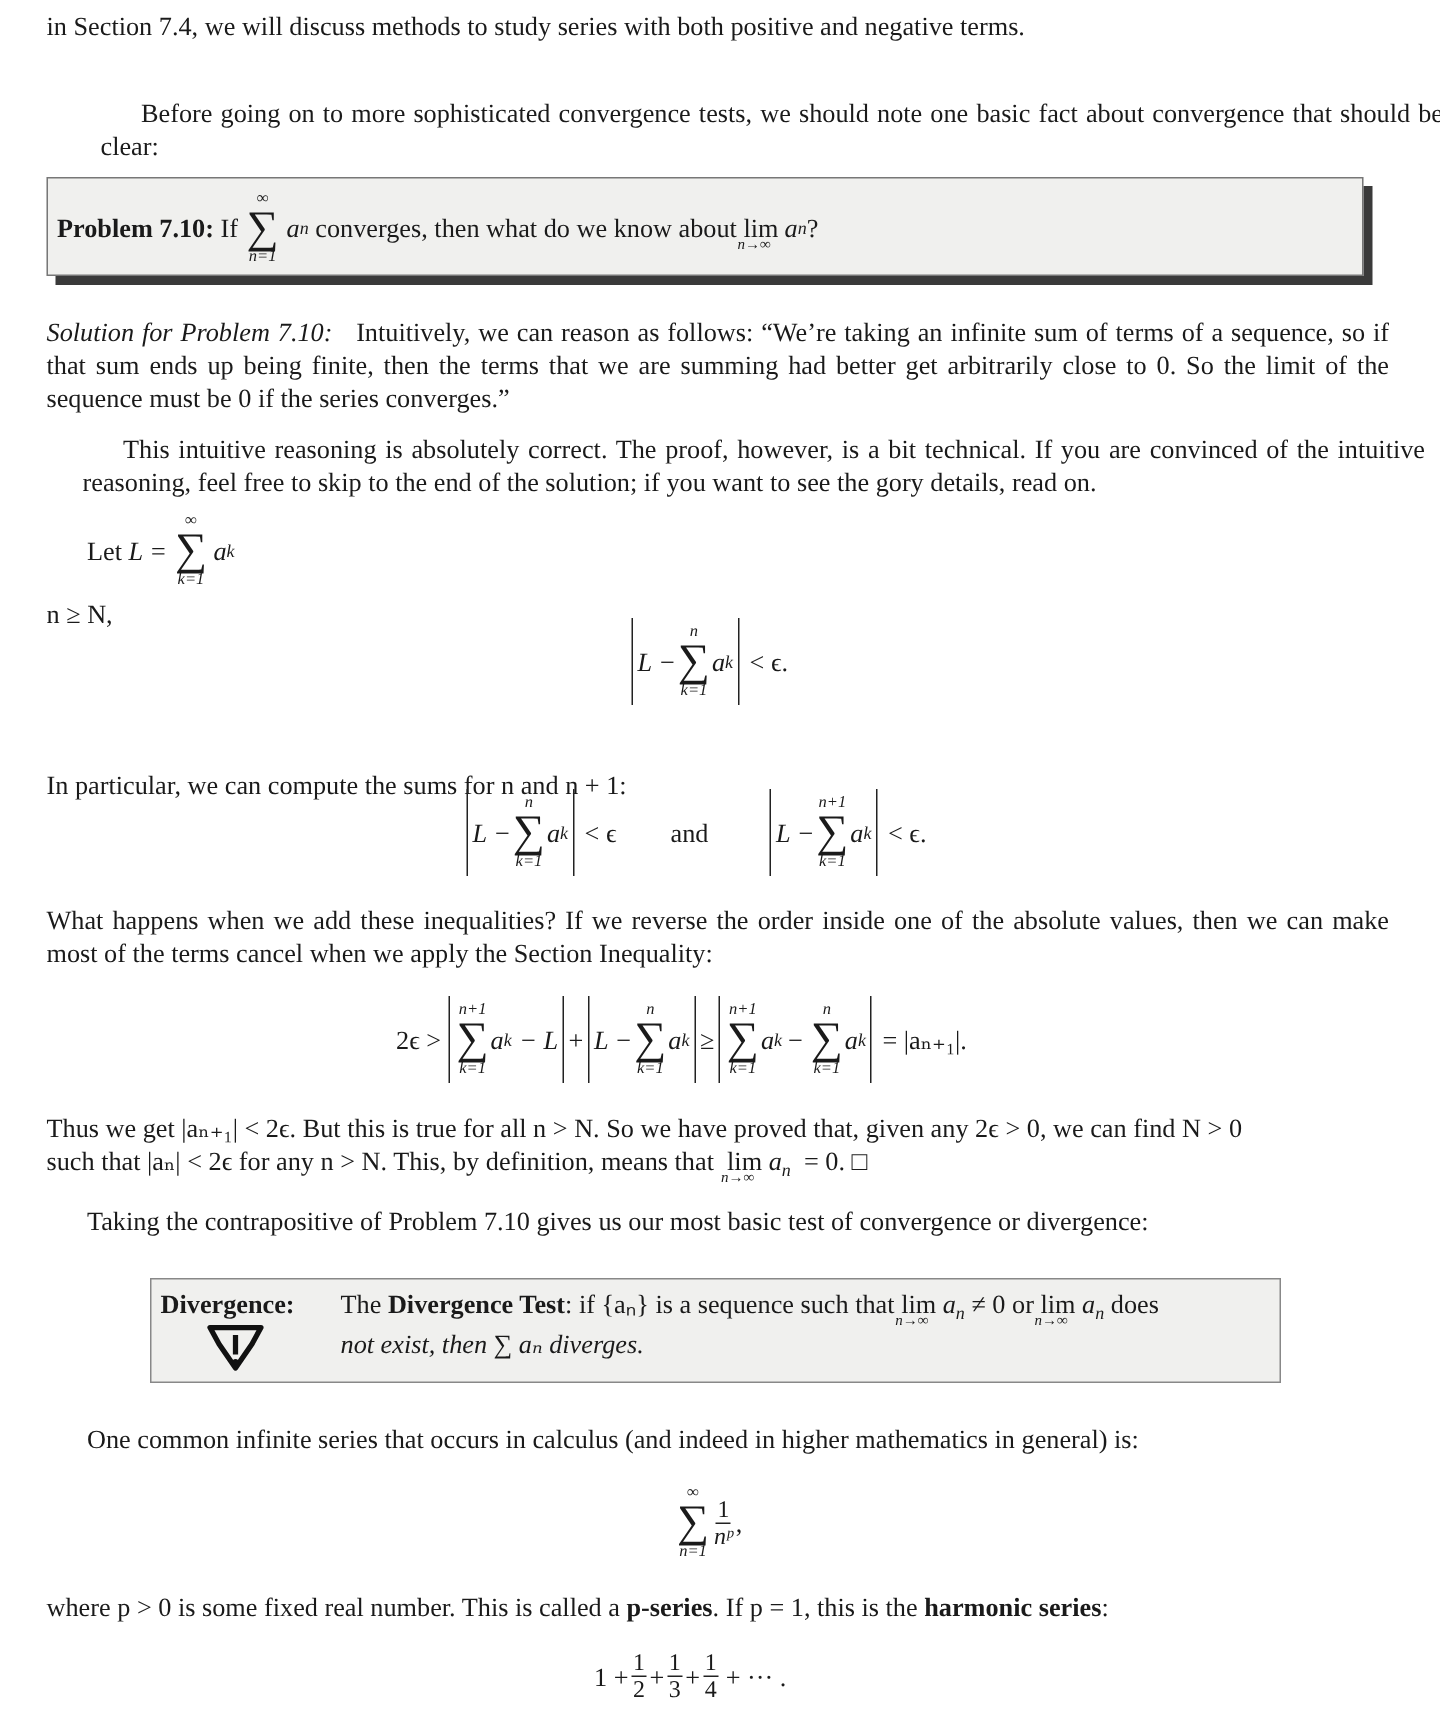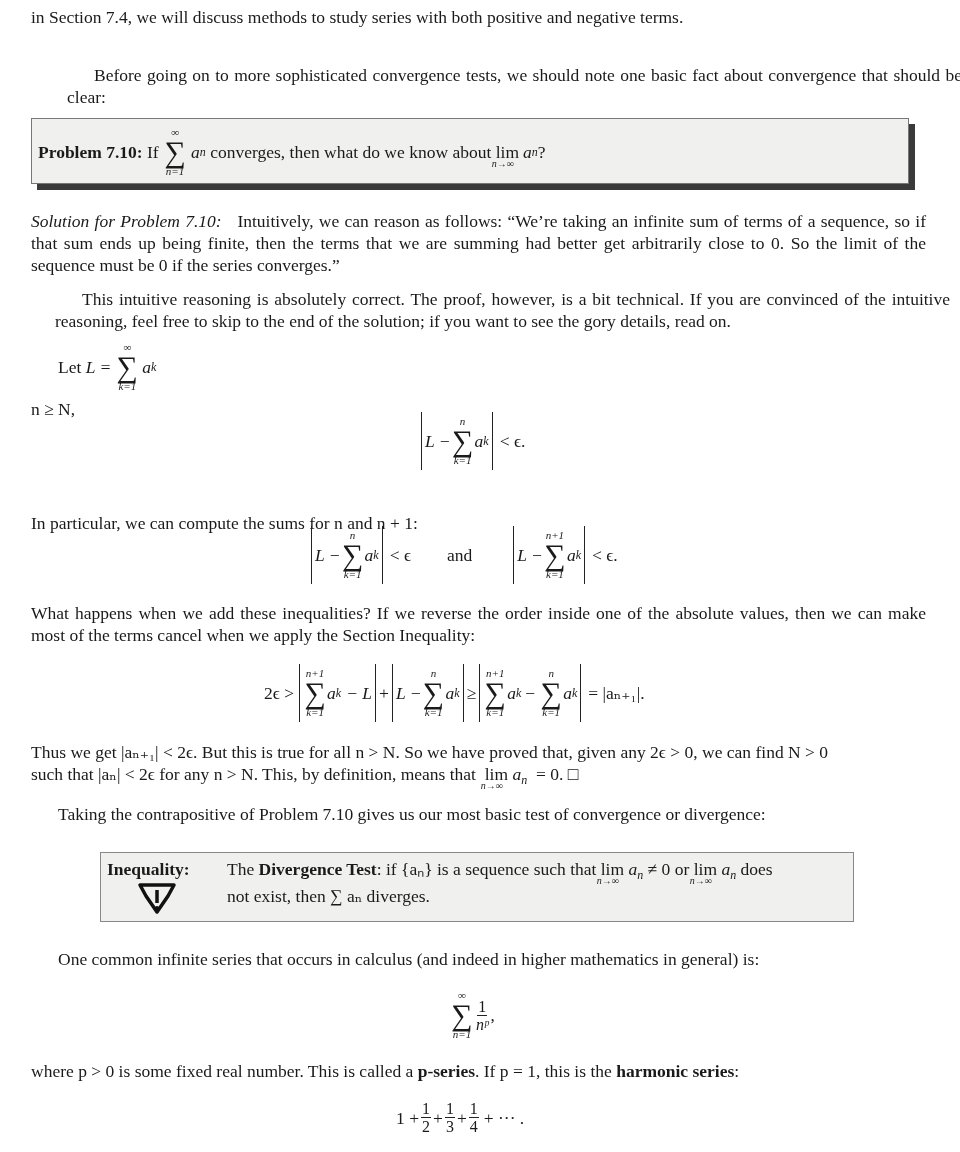--- a/index.html
+++ b/index.html
@@ -167,32 +167,32 @@
     <span style="white-space:pre">such that |aₙ| &lt; 2ϵ for any n &gt; N. This, by definition, means that </span>
     <span class="lim"><span>lim</span><span class="lo">n→∞</span></span>
     <span class="m">a</span><span class="sub">n</span>
     <span style="white-space:pre"> = 0. □</span>
   </div>
 </div>
 
 <div class="p ind" style="top:803px;">Taking the contrapositive of Problem 7.10 gives us our most basic test of convergence or divergence:</div>
 
 <div class="box2">
-  <b class="abs" style="left:6px;top:5px;">Inequality:</b>
+  <b class="abs" style="left:6px;top:5px;">Divergence:</b>
   <svg class="abs" style="left:36px;top:28px;" width="40" height="34" viewBox="0 0 40 34">
     <path d="M3 4 L37 4 L31 15 L20 31 L9 15 Z" fill="none" stroke="#111" stroke-width="3.5" stroke-linejoin="round"></path>
     <line x1="20" y1="9" x2="20" y2="22" stroke="#111" stroke-width="3.5"></line>
     <circle cx="20" cy="27" r="2" fill="#111"></circle>
   </svg>
   <div class="abs" style="left:126px;top:5px;white-space:nowrap;font-family:Liberation Serif, serif;">
     <span style="white-space:pre">The </span><b>Divergence Test</b><span style="white-space:pre">: if {aₙ} is a sequence such that </span><span class="lim"><span>lim</span><span class="lo">n→∞</span></span>
     <span class="m">a</span><span class="sub">n</span><span style="white-space:pre"> ≠ 0 or </span><span class="lim"><span>lim</span><span class="lo">n→∞</span></span>
     <span class="m">a</span><span class="sub">n</span><span style="white-space:pre"> does</span>
   </div>
-  <div class="abs" style="left:126px;top:32px;">not exist, then ∑ aₙ diverges.</div>
+  <div class="abs" style="left:126px;top:32px;font-style:italic;">not exist, then ∑ aₙ diverges.</div>
 </div>
 
 <div class="p ind" style="top:948px;">One common infinite series that occurs in calculus (and indeed in higher mathematics in general) is:</div>
 
 <div class="eq" style="left:450px;top:990px;">
   <span class="sum">
       <span class="up">∞</span>
       <span class="big">∑</span>
       <span class="lo">n=1</span>
     </span>

